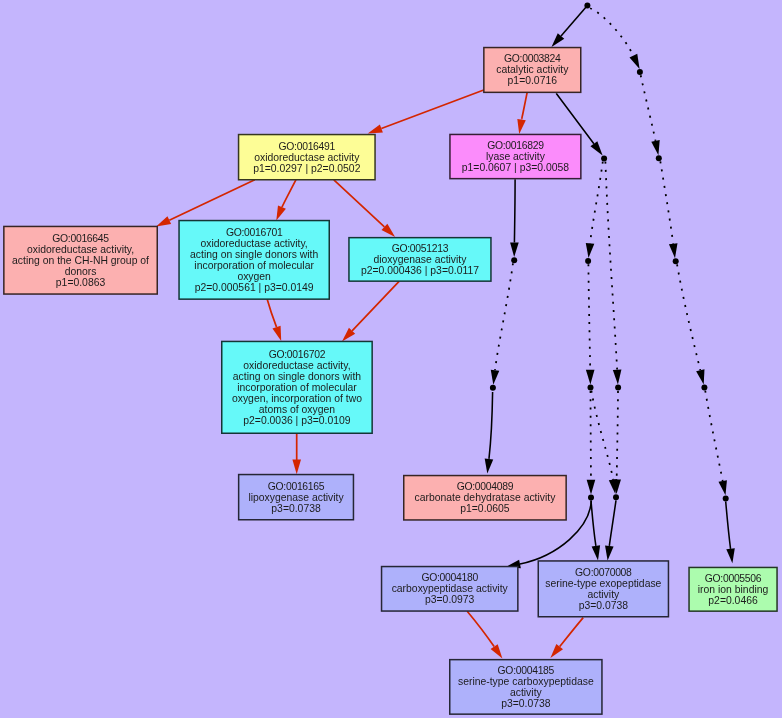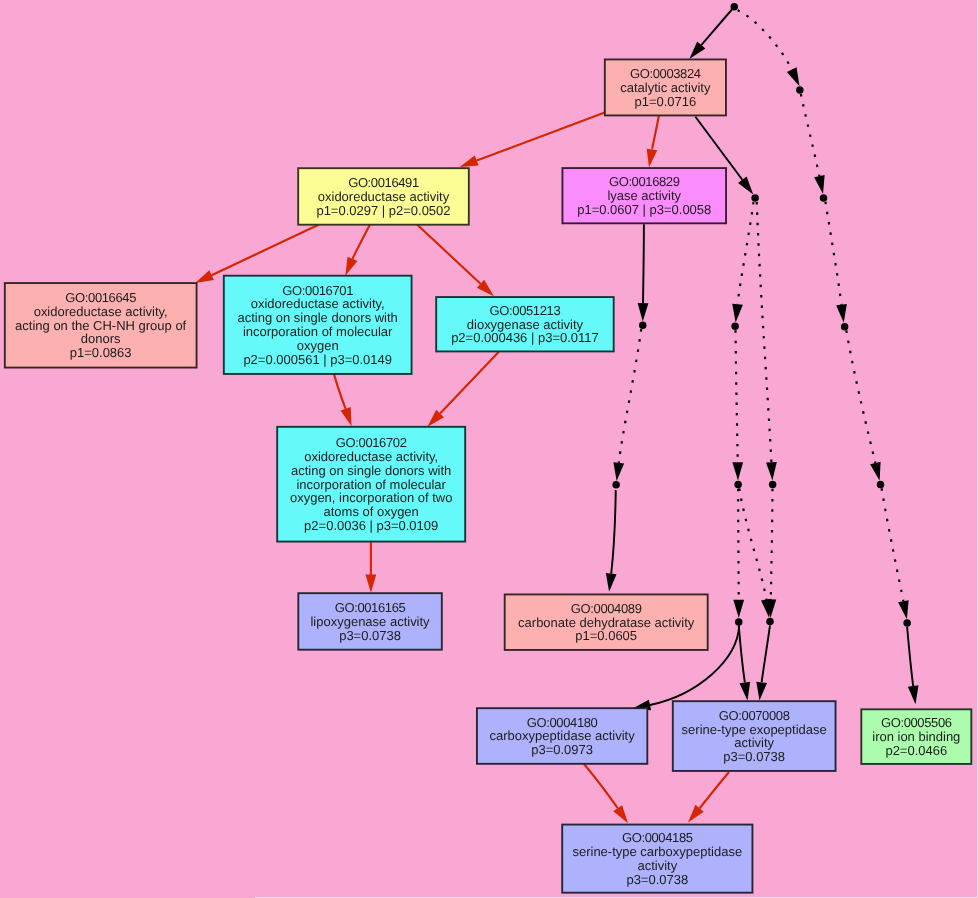--- a/index.html
+++ b/index.html
@@ -1,17 +1,17 @@
 <!DOCTYPE html>
 <html><head>
 <meta charset="utf-8">
 <title>GO term enrichment graph</title>
 <style>
   html,body{margin:0;padding:0;background:#ffffff;}
-  #canvas{position:relative;width:782px;height:718px;background:#f9a8d4;overflow:hidden;}
+  #canvas{position:relative;width:782px;height:718px;background:#c4b5fd;overflow:hidden;}
   svg{display:block;}
   .nr{stroke-width:1.5;}
   .nt{font-family:"Liberation Sans",sans-serif;font-size:10.4px;fill:#1c1c1c;text-anchor:middle;}
   .id{letter-spacing:-0.30px;}
   .se{fill:none;stroke:#000000;stroke-width:1.55;}
   .de{fill:none;stroke:#000000;stroke-width:1.75;stroke-dasharray:2.0 6.25;stroke-dashoffset:-8.5;stroke-linecap:butt;}
   .re{fill:none;stroke:#d42600;stroke-width:1.7;}
   .ah{fill:#000000;stroke:none;}
   .rh{fill:#d42600;stroke:none;}
   .dot{fill:#000000;stroke:none;}

